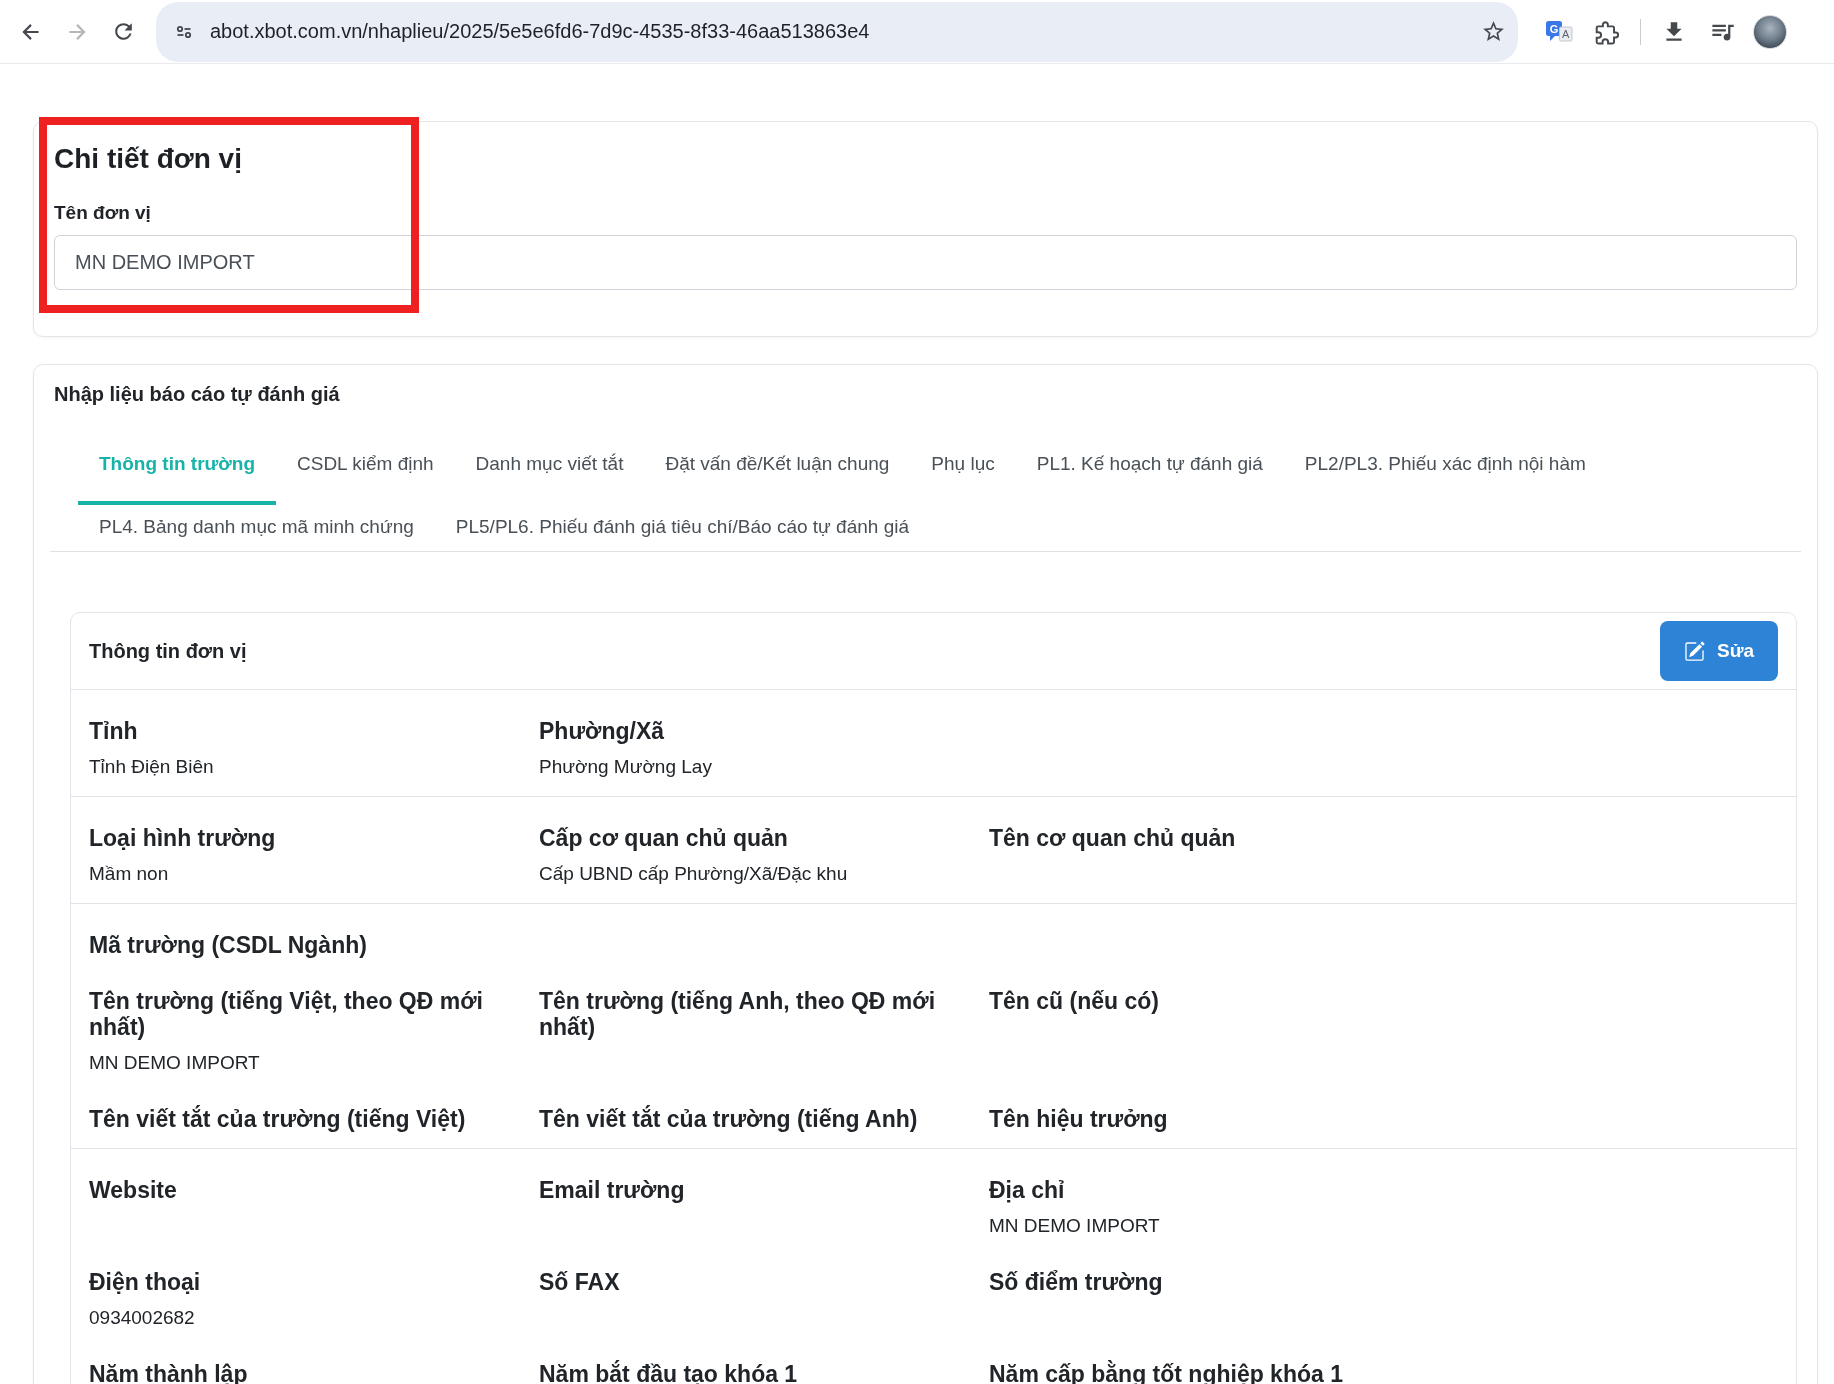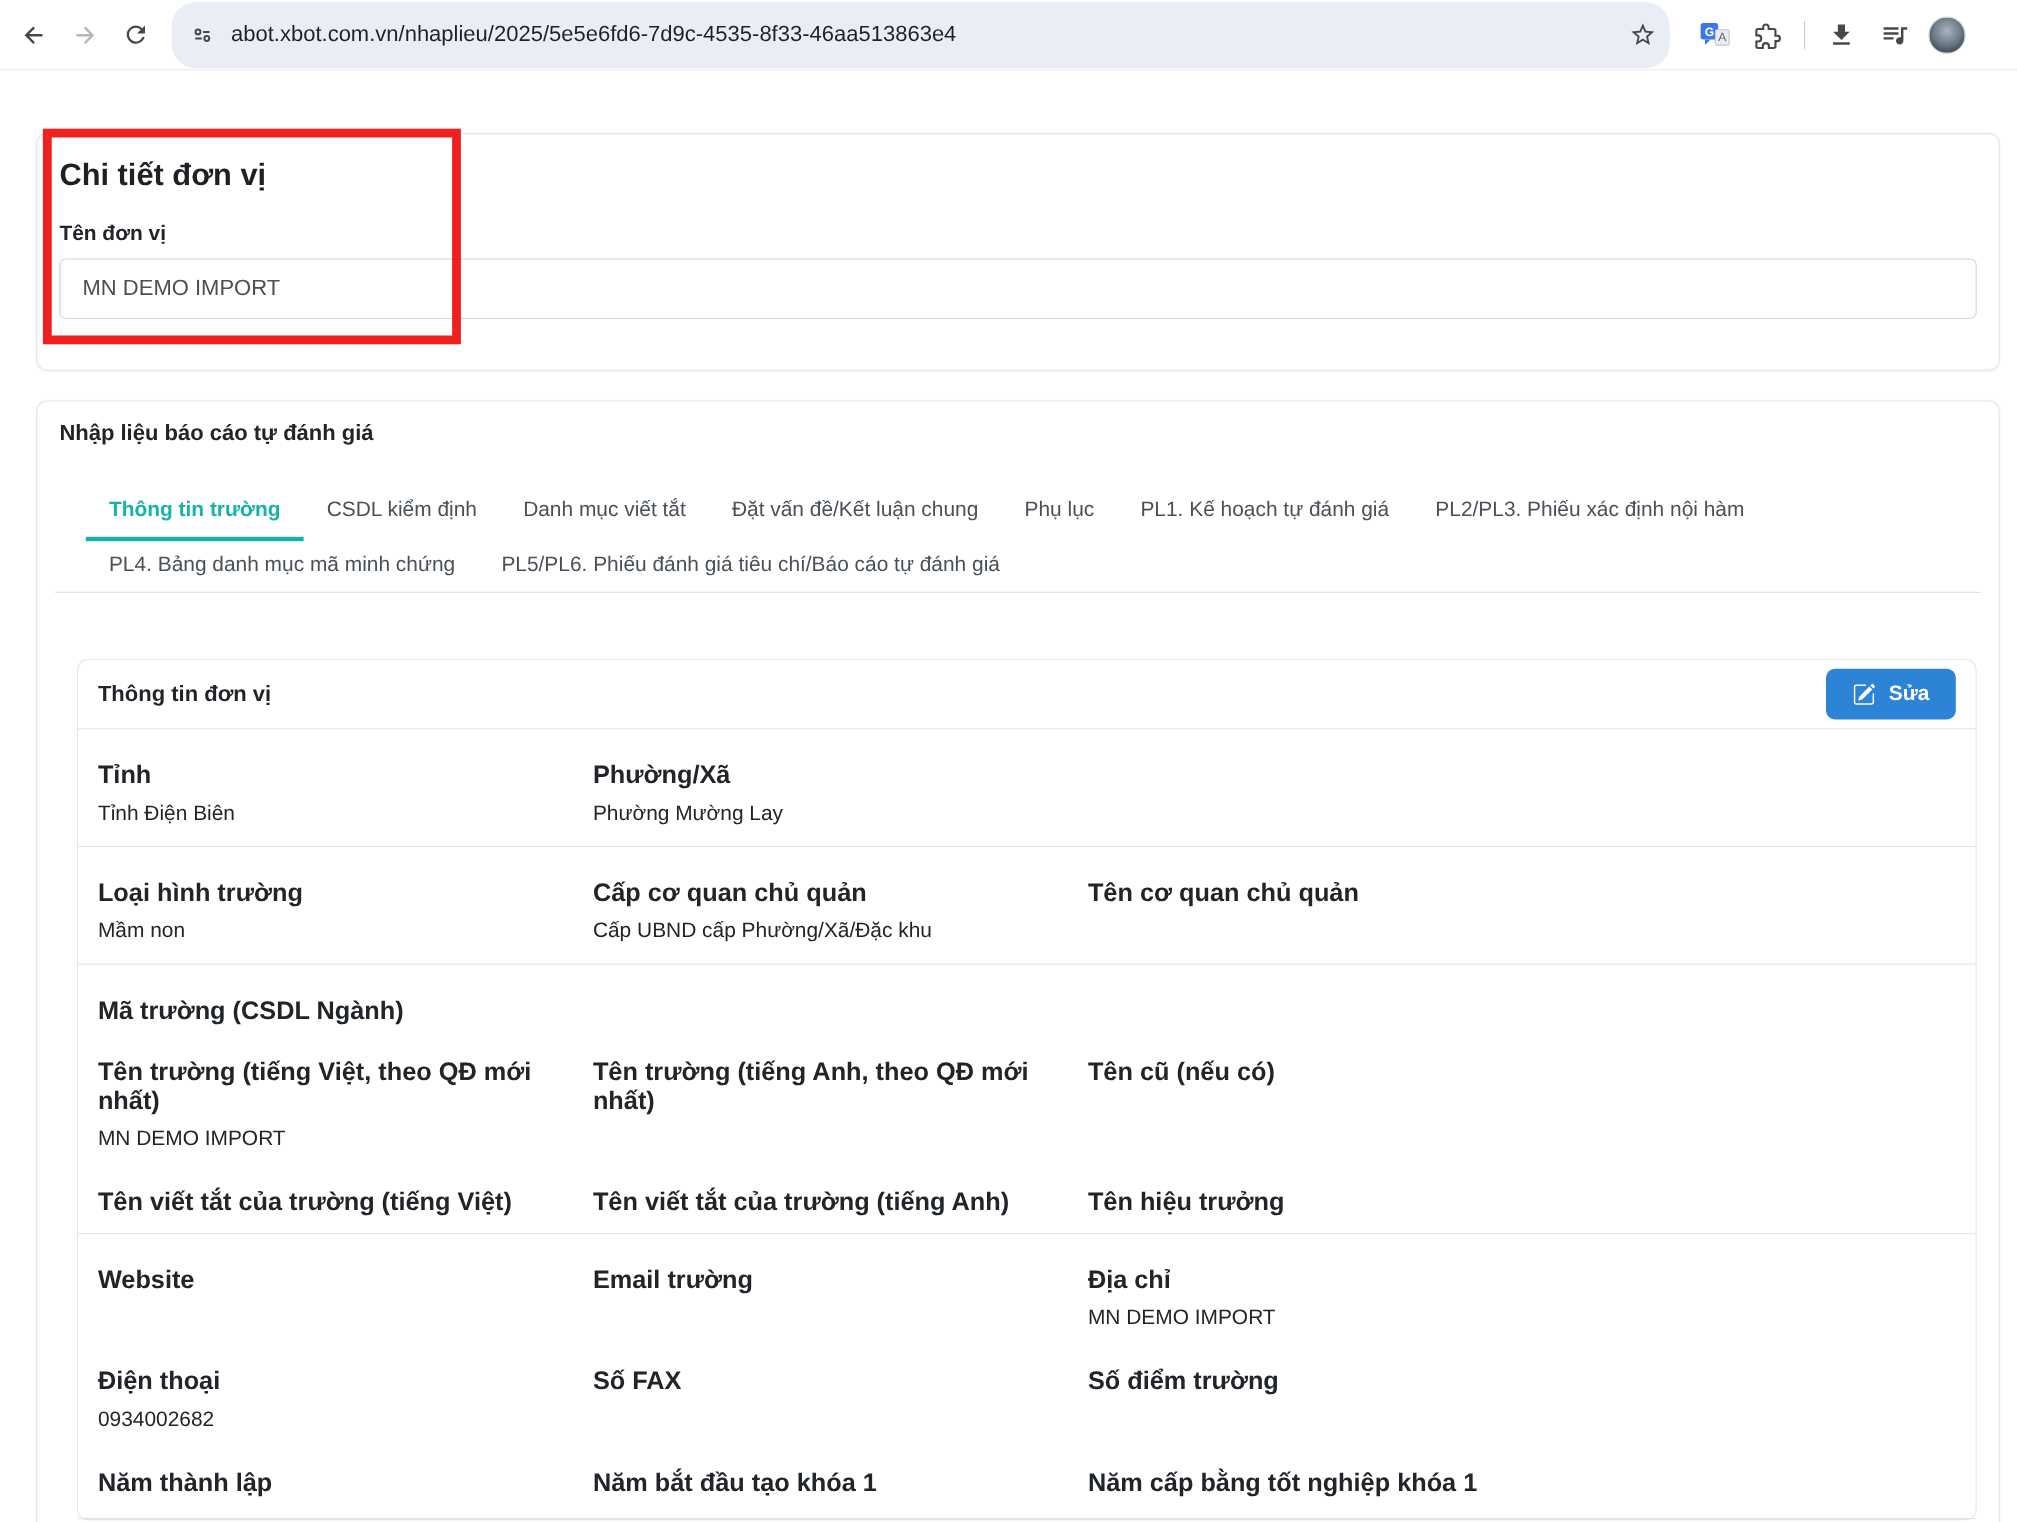--- a/index.html
+++ b/index.html
@@ -72,35 +72,35 @@
     margin-top:36px; padding-left:28px;
     display:flex; flex-wrap:wrap;
     border-bottom:1px solid #dee2e6;
   }
   .tab {
     font-size:19px; color:#495057; padding:11px 21px 13px;
     cursor:pointer; white-space:nowrap;
   }
   .tab.active {
     color:var(--tab-active,#17b3a9); font-weight:bold;
-    padding-bottom:13px; border-bottom:4px solid var(--tab-active,#17b3a9);
+    padding-bottom:26px; border-bottom:4px solid var(--tab-active,#17b3a9);
   }
 
   .panel {
     margin:60px 4px 0 20px;
     border:1px solid #e3e6ea; border-radius:10px; background:#fff;
   }
   .panel-header {
     display:flex; align-items:center; justify-content:space-between;
     padding:8px 18px; border-bottom:1px solid #e1e5e9;
   }
   .panel-header h3 { margin:0; font-size:20px; font-weight:bold; }
   .btn-edit {
     display:flex; align-items:center; gap:12px;
-    height:46px; padding:0 24px; border:none; border-radius:8px;
+    height:60px; padding:0 24px; border:none; border-radius:8px;
     background:var(--edit-blue,#2d83d6); color:#fff;
     font-family:inherit; font-size:19px; font-weight:bold; cursor:pointer;
   }
   .btn-edit svg { display:block; }
 
   .section { padding:28px 18px 16px; border-bottom:1px solid #e1e5e9; }
   .section:last-child { padding-bottom:20px; }
   .frow { display:grid; grid-template-columns:450px 450px 1fr; }
   .frow + .frow { margin-top:30px; }
   .flabel { font-size:23px; font-weight:bold; line-height:26px; color:#212529; }

